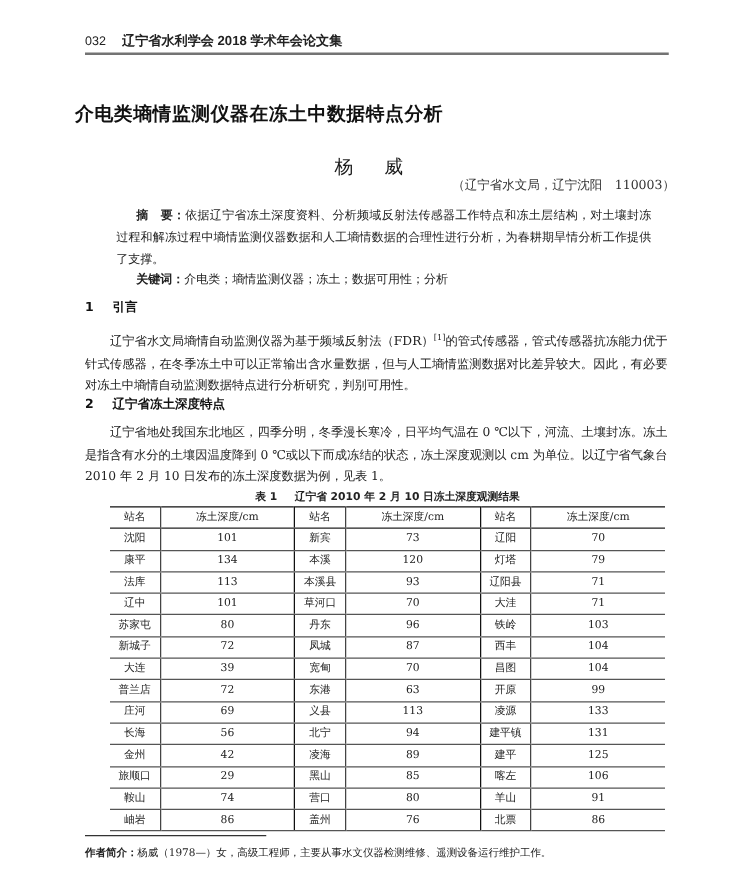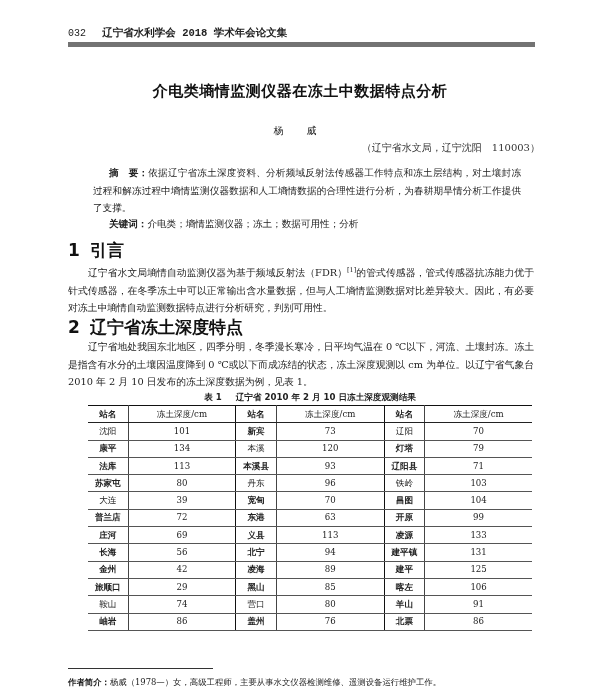--- a/index.html
+++ b/index.html
@@ -3,54 +3,54 @@
 <meta charset="utf-8">
 <style>
   html, body { margin: 0; padding: 0; background: #ffffff; }
   body {
     width: 600px; height: 696px; position: relative; overflow: hidden;
     font-family: "DejaVu Serif", "Liberation Serif", serif;
     color: #1a1a1a;
   }
   .page-header {
     position: absolute; left: 68px; top: 26px; width: 467px; height: 16px;
-    border-bottom: 5px solid #737373;
-    font-family: Liberation Mono, monospace;
+    border-bottom: 2px solid #737373;
+    font-family: Liberation Sans, sans-serif;
     font-size: 10.5px; line-height: 14px; font-weight: bold; color: #222;
   }
   .page-header .pno { font-weight: normal; margin-right: 10px; font-size: 10px; }
   .title {
-    position: absolute; left: 60px; top: 82px; width: 480px; text-align: center;
+    position: absolute; left: 60px; top: 82px; width: 480px; 
     font-family: "DejaVu Sans", "Liberation Sans", sans-serif;
     font-size: 15px; font-weight: bold; letter-spacing: 0.5px; color: #111;
   }
   .author {
     position: absolute; left: 60px; top: 124px; width: 480px; text-align: center;
-    font-size: 10px; letter-spacing: 10px;
+    font-size: 15px; letter-spacing: 10px;
   }
   .affil {
     position: absolute; left: 60px; top: 141px; width: 480px; text-align: right;
     font-size: 10px; color: #333;
   }
   .abstract {
     position: absolute; left: 93px; top: 164px; width: 428px;
     font-size: 9.6px; line-height: 17.5px; text-align: justify; color: #222;
     text-indent: 16px;
   }
   .abstract b, .keywords b {
     font-family: Liberation Serif, serif; font-weight: bold;
   }
   .keywords {
     position: absolute; left: 109px; top: 216px; width: 420px;
     font-size: 9.6px; line-height: 16px; color: #222;
   }
   .section-head {
     position: absolute; left: 68px; width: 460px;
     font-family: "DejaVu Sans", "Liberation Sans", sans-serif;
-    font-size: 17px; font-weight: bold; color: #111;
+    font-size: 10px; font-weight: bold; color: #111;
   }
   .section-head .num { display: inline-block; width: 22px; }
   .para {
     position: absolute; left: 68px; width: 466px;
     font-size: 9.8px; line-height: 17.6px; text-align: justify; text-indent: 20px;
     color: #222;
   }
   .para sup { font-size: 6.5px; }
   .table-caption {
     position: absolute; left: 88px; top: 392px; width: 444px; text-align: center;
@@ -61,21 +61,21 @@
   table.data {
     position: absolute; left: 88px; top: 405px; width: 444px;
     border-collapse: collapse; font-size: 8.6px; color: #222;
     border-top: 1.5px solid #111; border-bottom: 1.5px solid #111;
   }
   table.data td, table.data th {
     height: 16.3px; padding: 0; text-align: center; font-weight: normal;
     border-bottom: 1px solid #555; line-height: 15px;
   }
   table.data th { border-bottom: 1px solid #222; }
-  table.data .name { width: 40px; font-weight: bold; }
+  table.data .name { width: 40px; }
   table.data .val  { width: 108px; border-left: 1px solid #444; }
   table.data .grp  { border-left: 1.8px solid #111; }
   table.data .bold { font-weight: normal; }
   .foot-rule {
     position: absolute; left: 68px; top: 668px; width: 145px; border-top: 1px solid #333;
   }
   .footnote {
     position: absolute; left: 68px; top: 677px; width: 470px;
     font-size: 8.4px; color: #222;
   }
@@ -146,28 +146,44 @@
       </tr>
       <tr>
         <td class="name">法库</td>
         <td class="val">113</td>
         <td class="name grp">本溪县</td>
         <td class="val">93</td>
         <td class="name grp">辽阳县</td>
         <td class="val">71</td>
       </tr>
       <tr>
+        <td class="name">辽中</td>
+        <td class="val">101</td>
+        <td class="name grp">草河口</td>
+        <td class="val">70</td>
+        <td class="name grp">大洼</td>
+        <td class="val">71</td>
+      </tr>
+      <tr>
         <td class="name">苏家屯</td>
         <td class="val">80</td>
         <td class="name grp bold">丹东</td>
         <td class="val bold">96</td>
         <td class="name grp bold">铁岭</td>
         <td class="val bold">103</td>
       </tr>
       <tr>
+        <td class="name">新城子</td>
+        <td class="val">72</td>
+        <td class="name grp">凤城</td>
+        <td class="val">87</td>
+        <td class="name grp">西丰</td>
+        <td class="val">104</td>
+      </tr>
+      <tr>
         <td class="name bold">大连</td>
         <td class="val bold">39</td>
         <td class="name grp">宽甸</td>
         <td class="val">70</td>
         <td class="name grp">昌图</td>
         <td class="val">104</td>
       </tr>
       <tr>
         <td class="name">普兰店</td>
         <td class="val">72</td>

